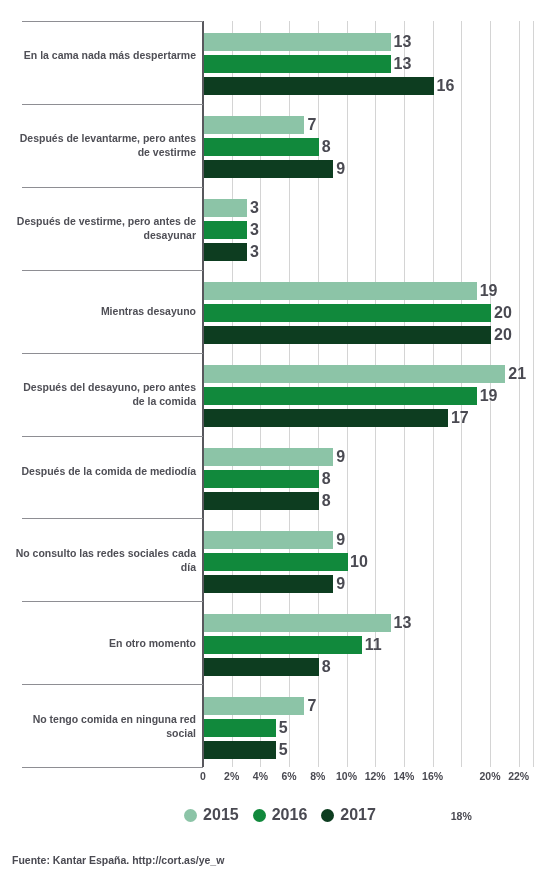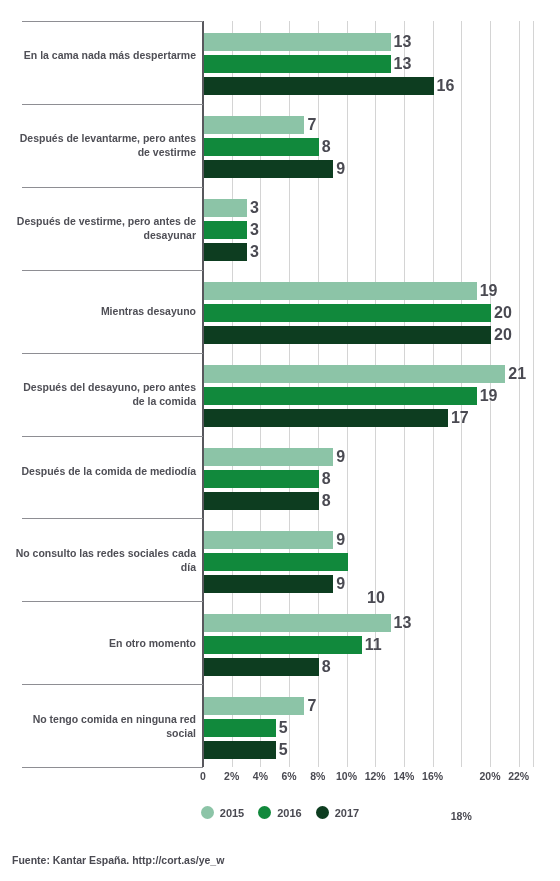--- a/index.html
+++ b/index.html
@@ -116,21 +116,21 @@
     align-items: center;
     gap: 6px;
   }
   .legend-dot {
     width: 13px;
     height: 13px;
     border-radius: 50%;
     display: inline-block;
   }
   .legend-label {
-    font-size: 11px;
+    font-size: 16px;
     font-weight: 700;
     color: #4a4a52;
   }
 
   
   .source {
     position: absolute;
     left: 12px;
     top: 854px;
     font-size: 10.5px;
@@ -223,21 +223,21 @@
         <div class="bar-value" style="left: 321.8px; top: 34.45px;">8</div>
         <div class="bar s2017" style="width: 114.8px; top: 56.45px; background: rgb(13, 61, 32);"></div>
         <div class="bar-value" style="left: 321.8px; top: 56.45px;">8</div>
       </div>
       <div class="row" style="top: 518.4px; height: 82.9px;">
         <div class="row-sep" style="top: 0px;"></div>
         <div class="row-label" style="top: 27.45px;">No consulto las redes sociales cada día</div>
         <div class="bar s2015" style="width: 129.15px; top: 12.45px; background: rgb(140, 196, 167);"></div>
         <div class="bar-value" style="left: 336.15px; top: 12.45px;">9</div>
         <div class="bar s2016" style="width: 143.5px; top: 34.45px; background: rgb(17, 137, 60);"></div>
-        <div class="bar-value" style="left: 367px; top: 34.45px; margin-top: 36px;">10</div>
+        <div class="bar-value" style="left: 350px; top: 34.45px;">10</div>
         <div class="bar s2017" style="width: 129.15px; top: 56.45px; background: rgb(13, 61, 32);"></div>
         <div class="bar-value" style="left: 336.15px; top: 56.45px;">9</div>
       </div>
       <div class="row" style="top: 601.3px; height: 82.9px;">
         <div class="row-sep" style="top: 0px;"></div>
         <div class="row-label" style="top: 34.45px;">En otro momento</div>
         <div class="bar s2015" style="width: 186.55px; top: 12.45px; background: rgb(140, 196, 167);"></div>
         <div class="bar-value" style="left: 393.55px; top: 12.45px;">13</div>
         <div class="bar s2016" style="width: 157.85px; top: 34.45px; background: rgb(17, 137, 60);"></div>
         <div class="bar-value" style="left: 364.85px; top: 34.45px;">11</div>

